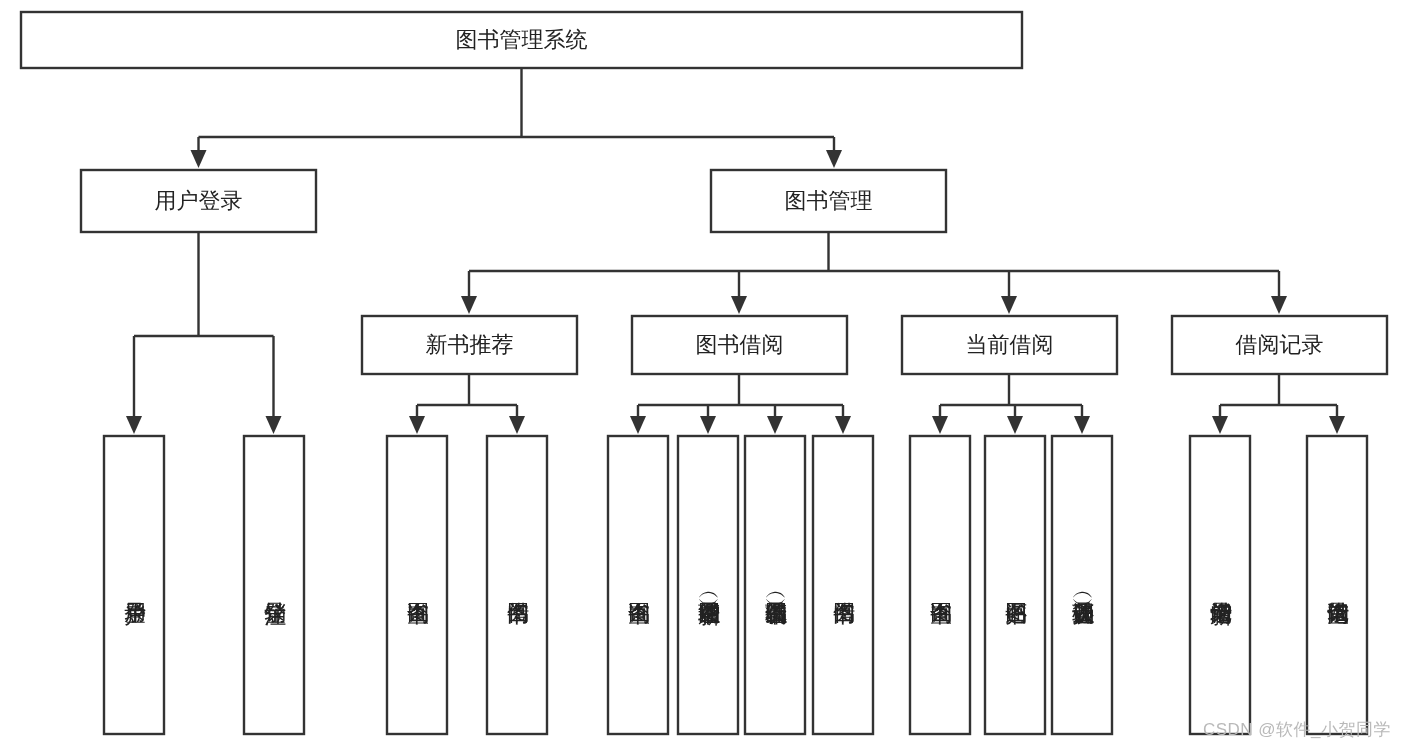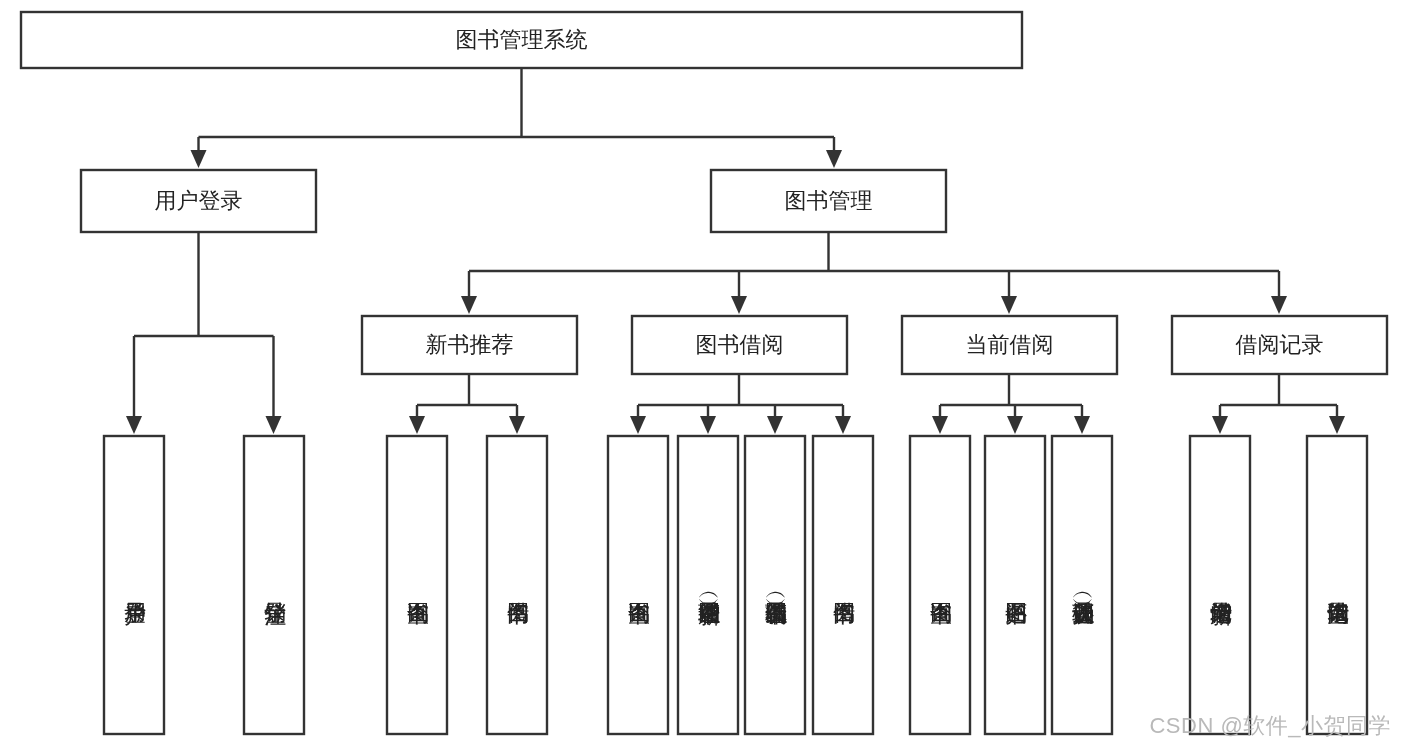--- a/index.html
+++ b/index.html
@@ -52,21 +52,21 @@
     fill: #222222;
     writing-mode: vertical-rl;
     text-orientation: upright;
     text-anchor: middle;
   }
   .watermark {
     position: absolute;
     right: 14px;
     bottom: 6px;
     font-family: "Liberation Sans", sans-serif;
-    font-size: 22px;
+    font-size: 17px;
     color: #b9b9b9;
     white-space: nowrap;
     letter-spacing: 0.5px;
     pointer-events: none;
   }
 </style>
 </head>
 <body>
 
 <div id="diagram-root">

